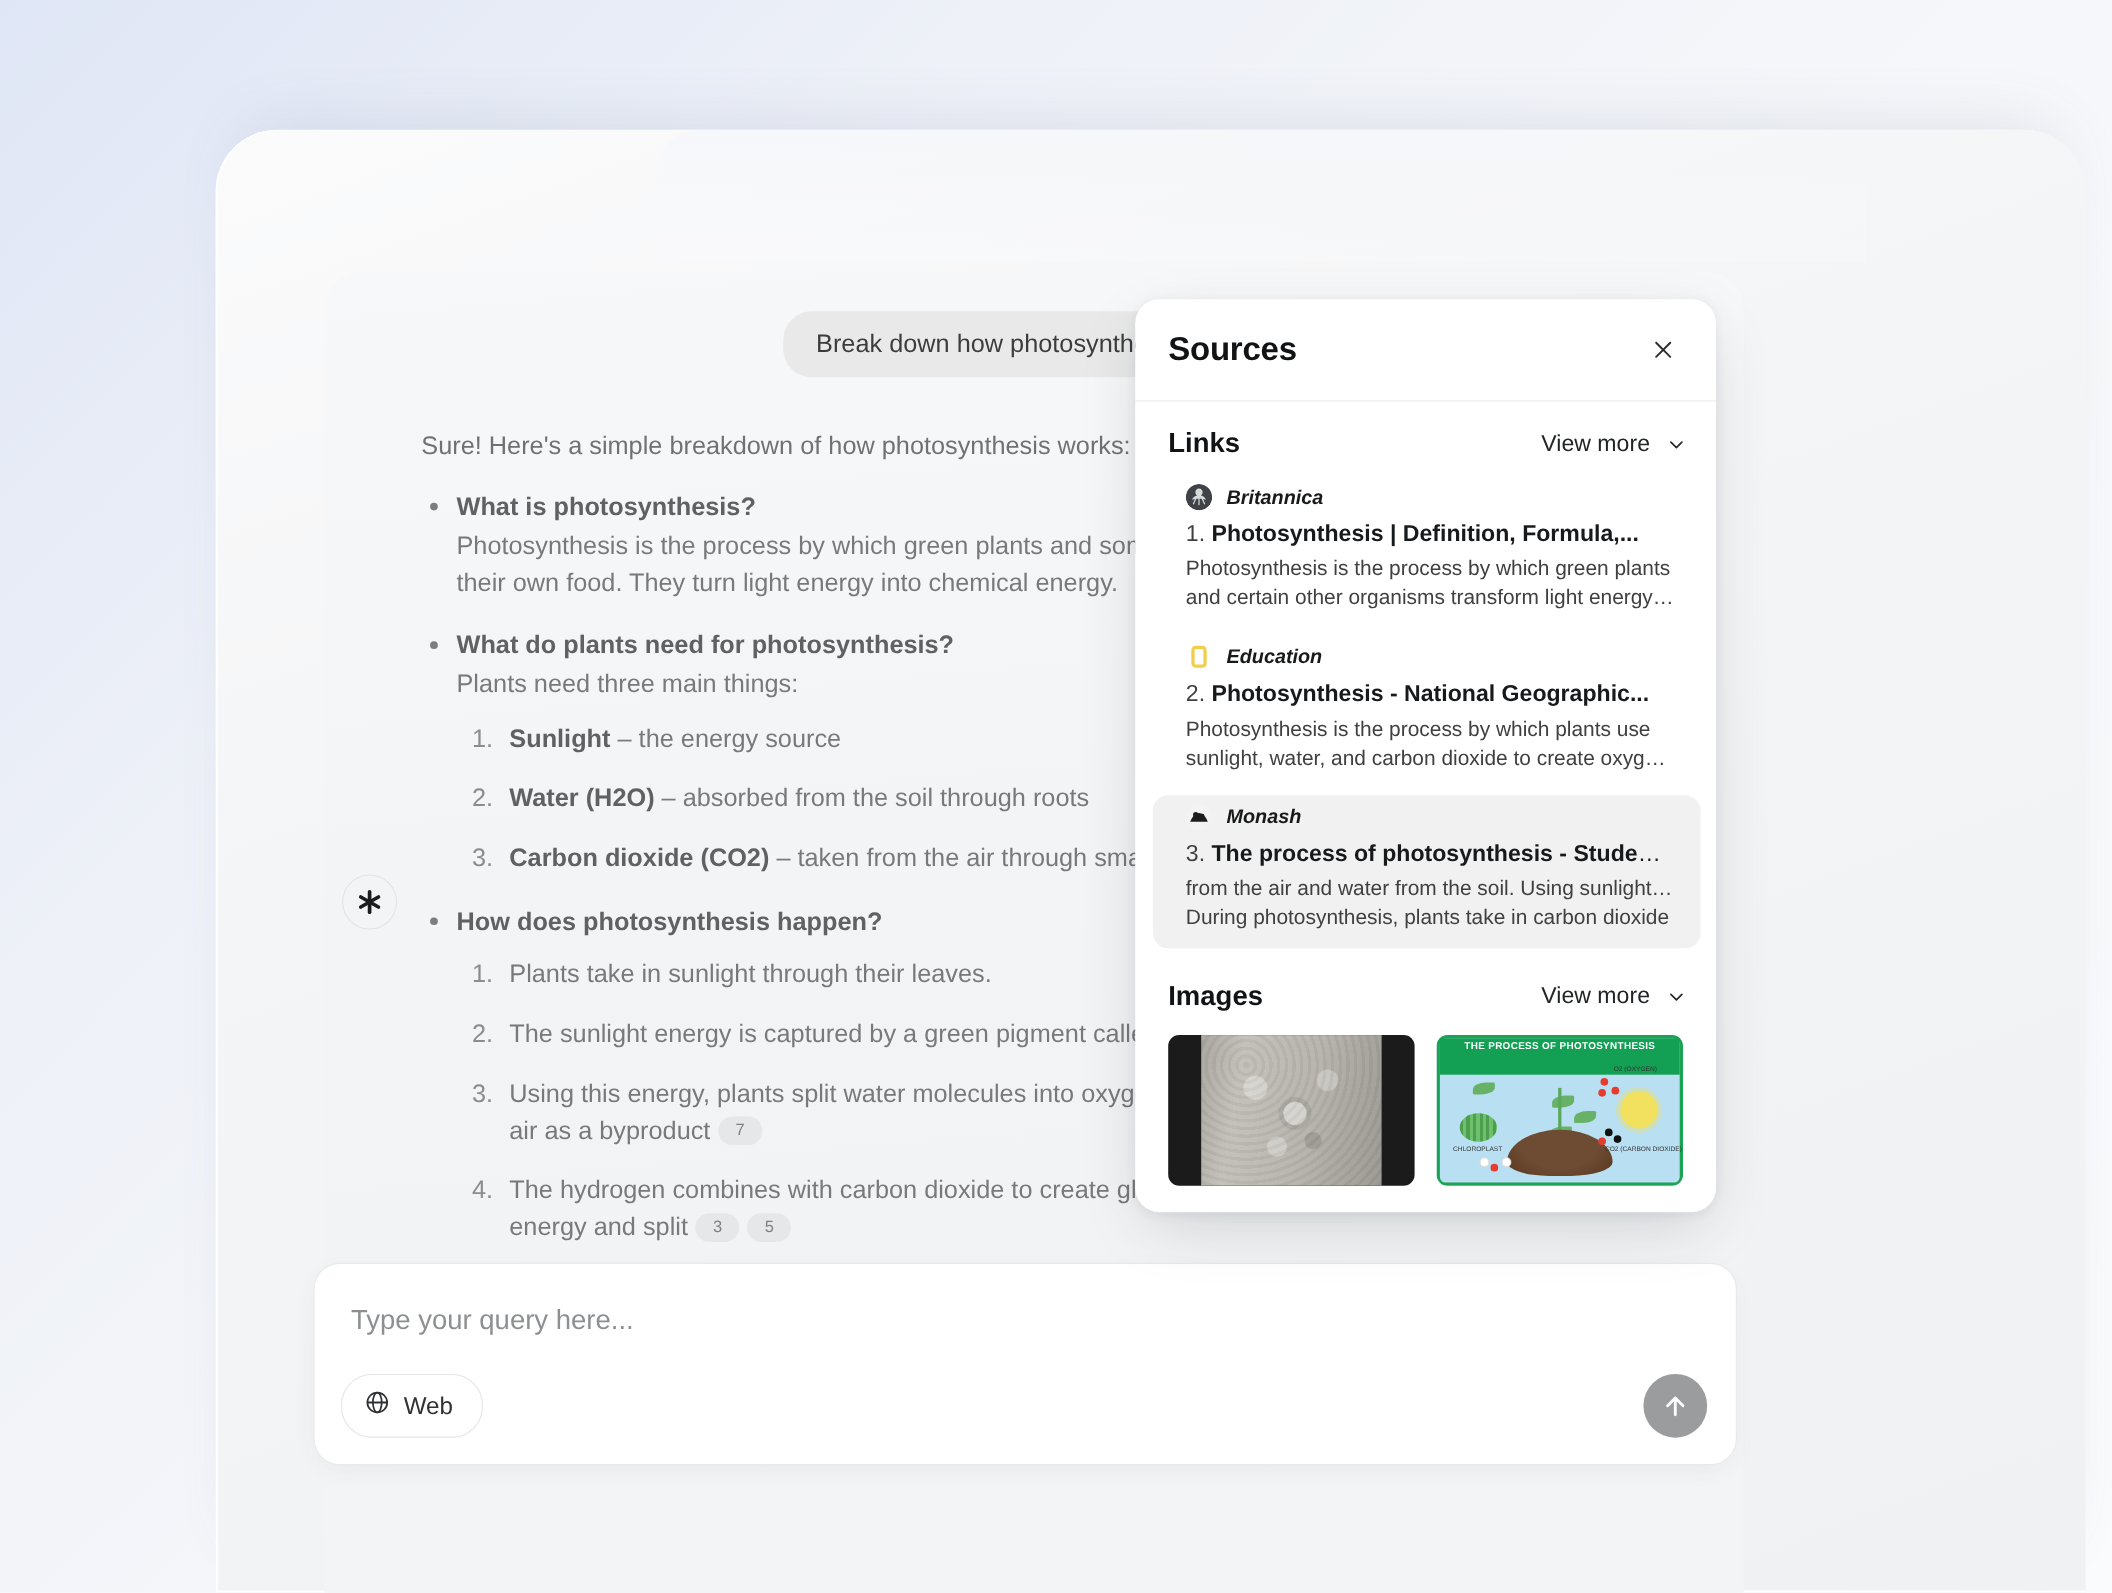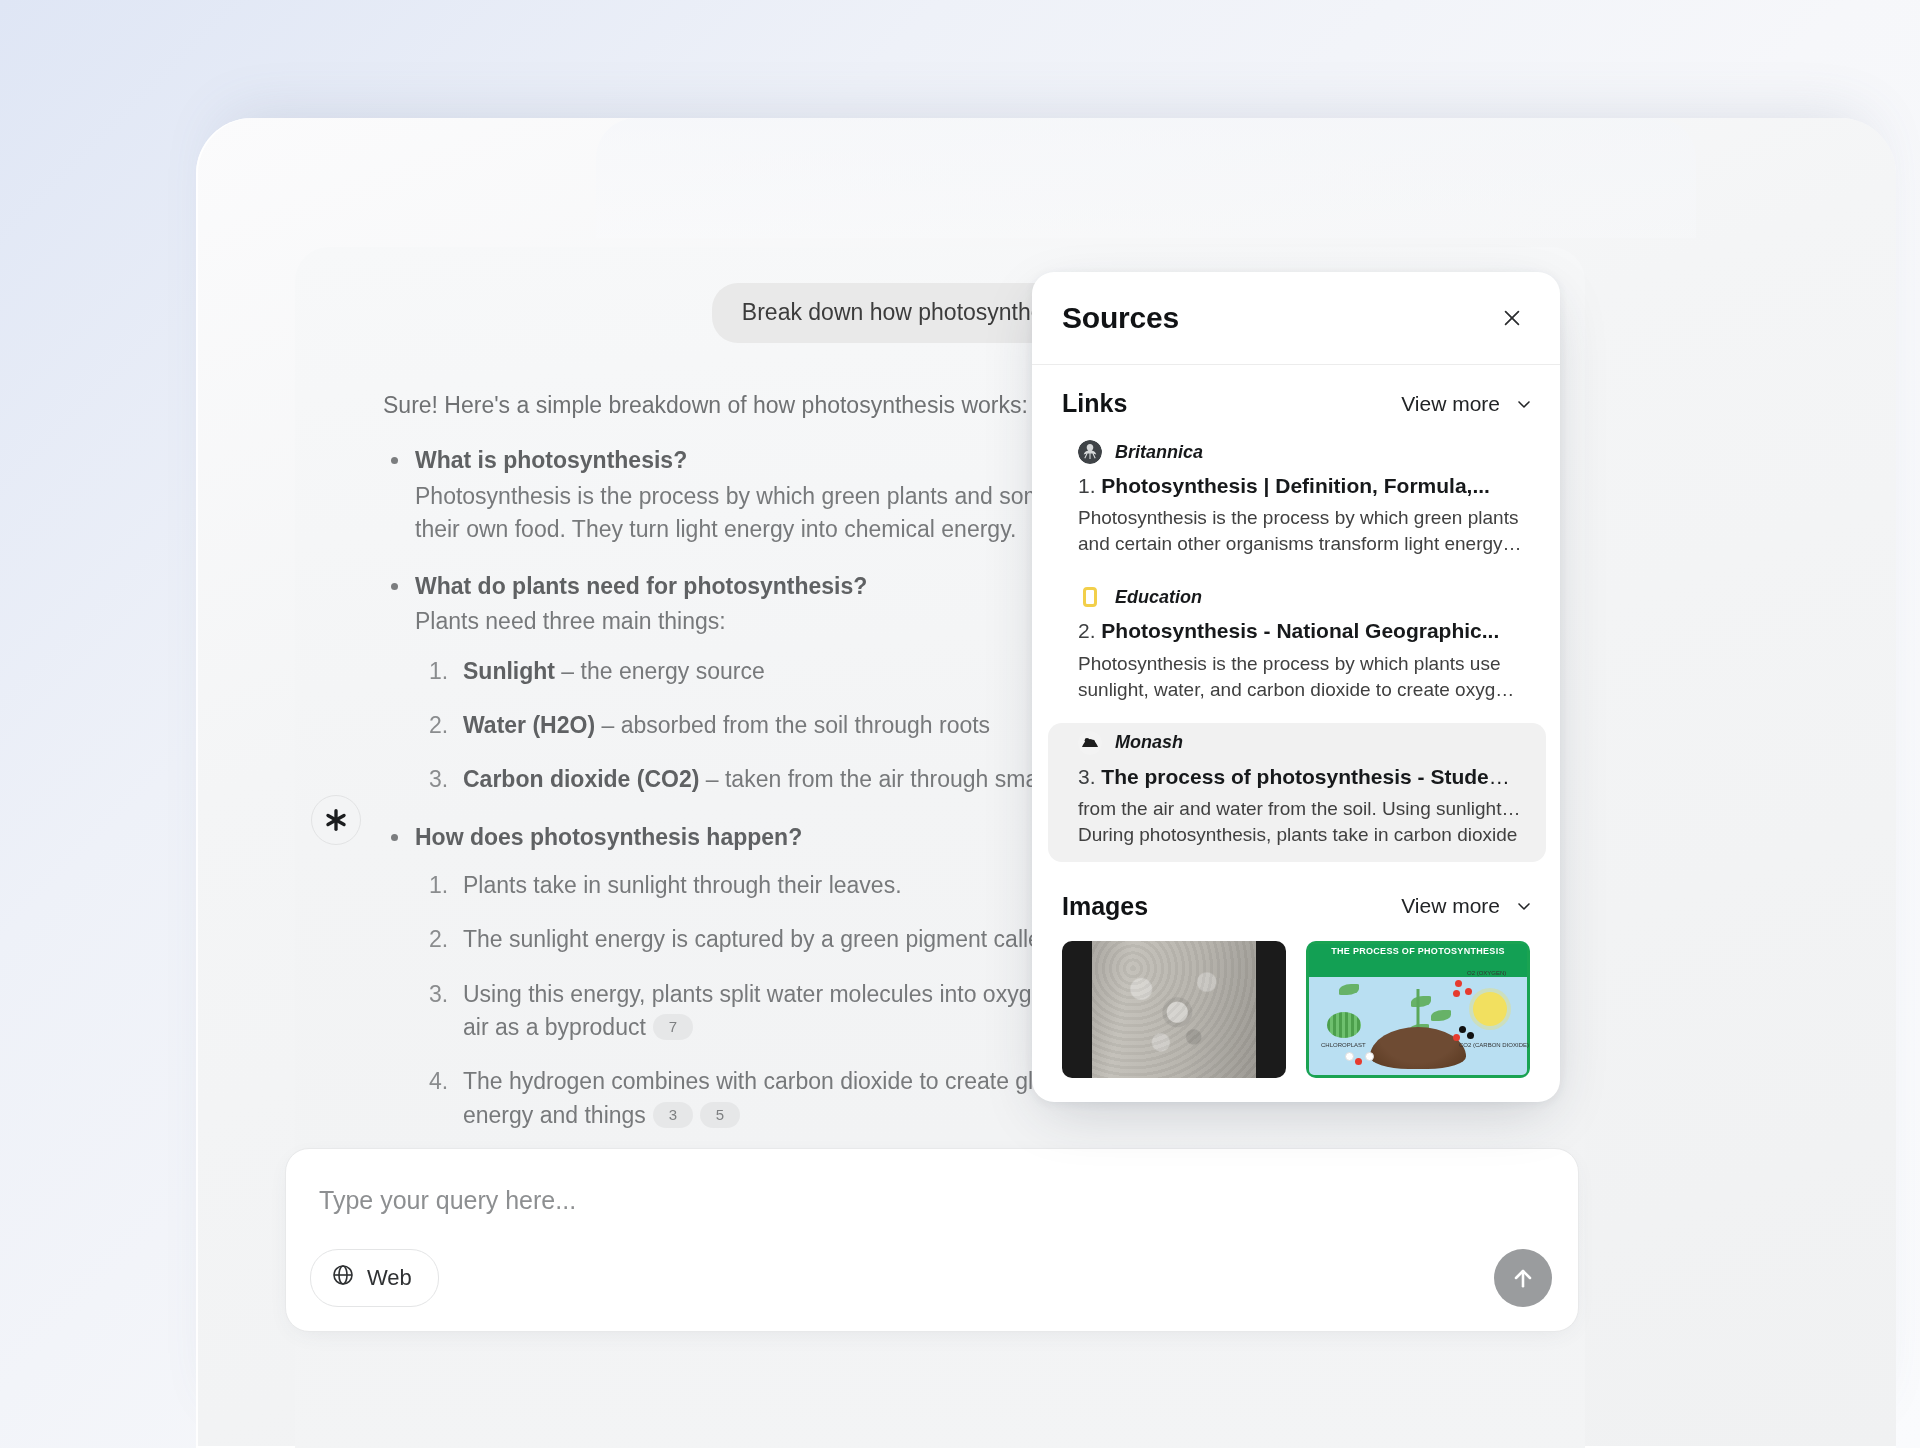--- a/index.html
+++ b/index.html
@@ -531,21 +531,21 @@
               </li>
               <li>
                 <span class="nowrapline">The sunlight energy is captured by a green pigment called chlorophyll</span>
               </li>
               <li>
                 <span class="nowrapline">Using this energy, plants split water molecules into oxygen and hydrogen, releasing oxygen into the</span>
                 <span>air as a byproduct</span><span class="cite">7</span>
               </li>
               <li>
                 <span class="nowrapline">The hydrogen combines with carbon dioxide to create glucose, a sugar the plant uses for</span>
-                <span>energy and things</span><span class="cite">3</span><span class="cite">5</span>
+                <span>energy and split</span><span class="cite">3</span><span class="cite">5</span>
               </li>
             </ol>
           </li>
 
           <li class="dimmed">
             <div class="sec-head">What’s produced?</div>
             <div class="sec-sub">
               <span class="nw">The main products of photosynthesis are:</span>
             </div>
           </li>

